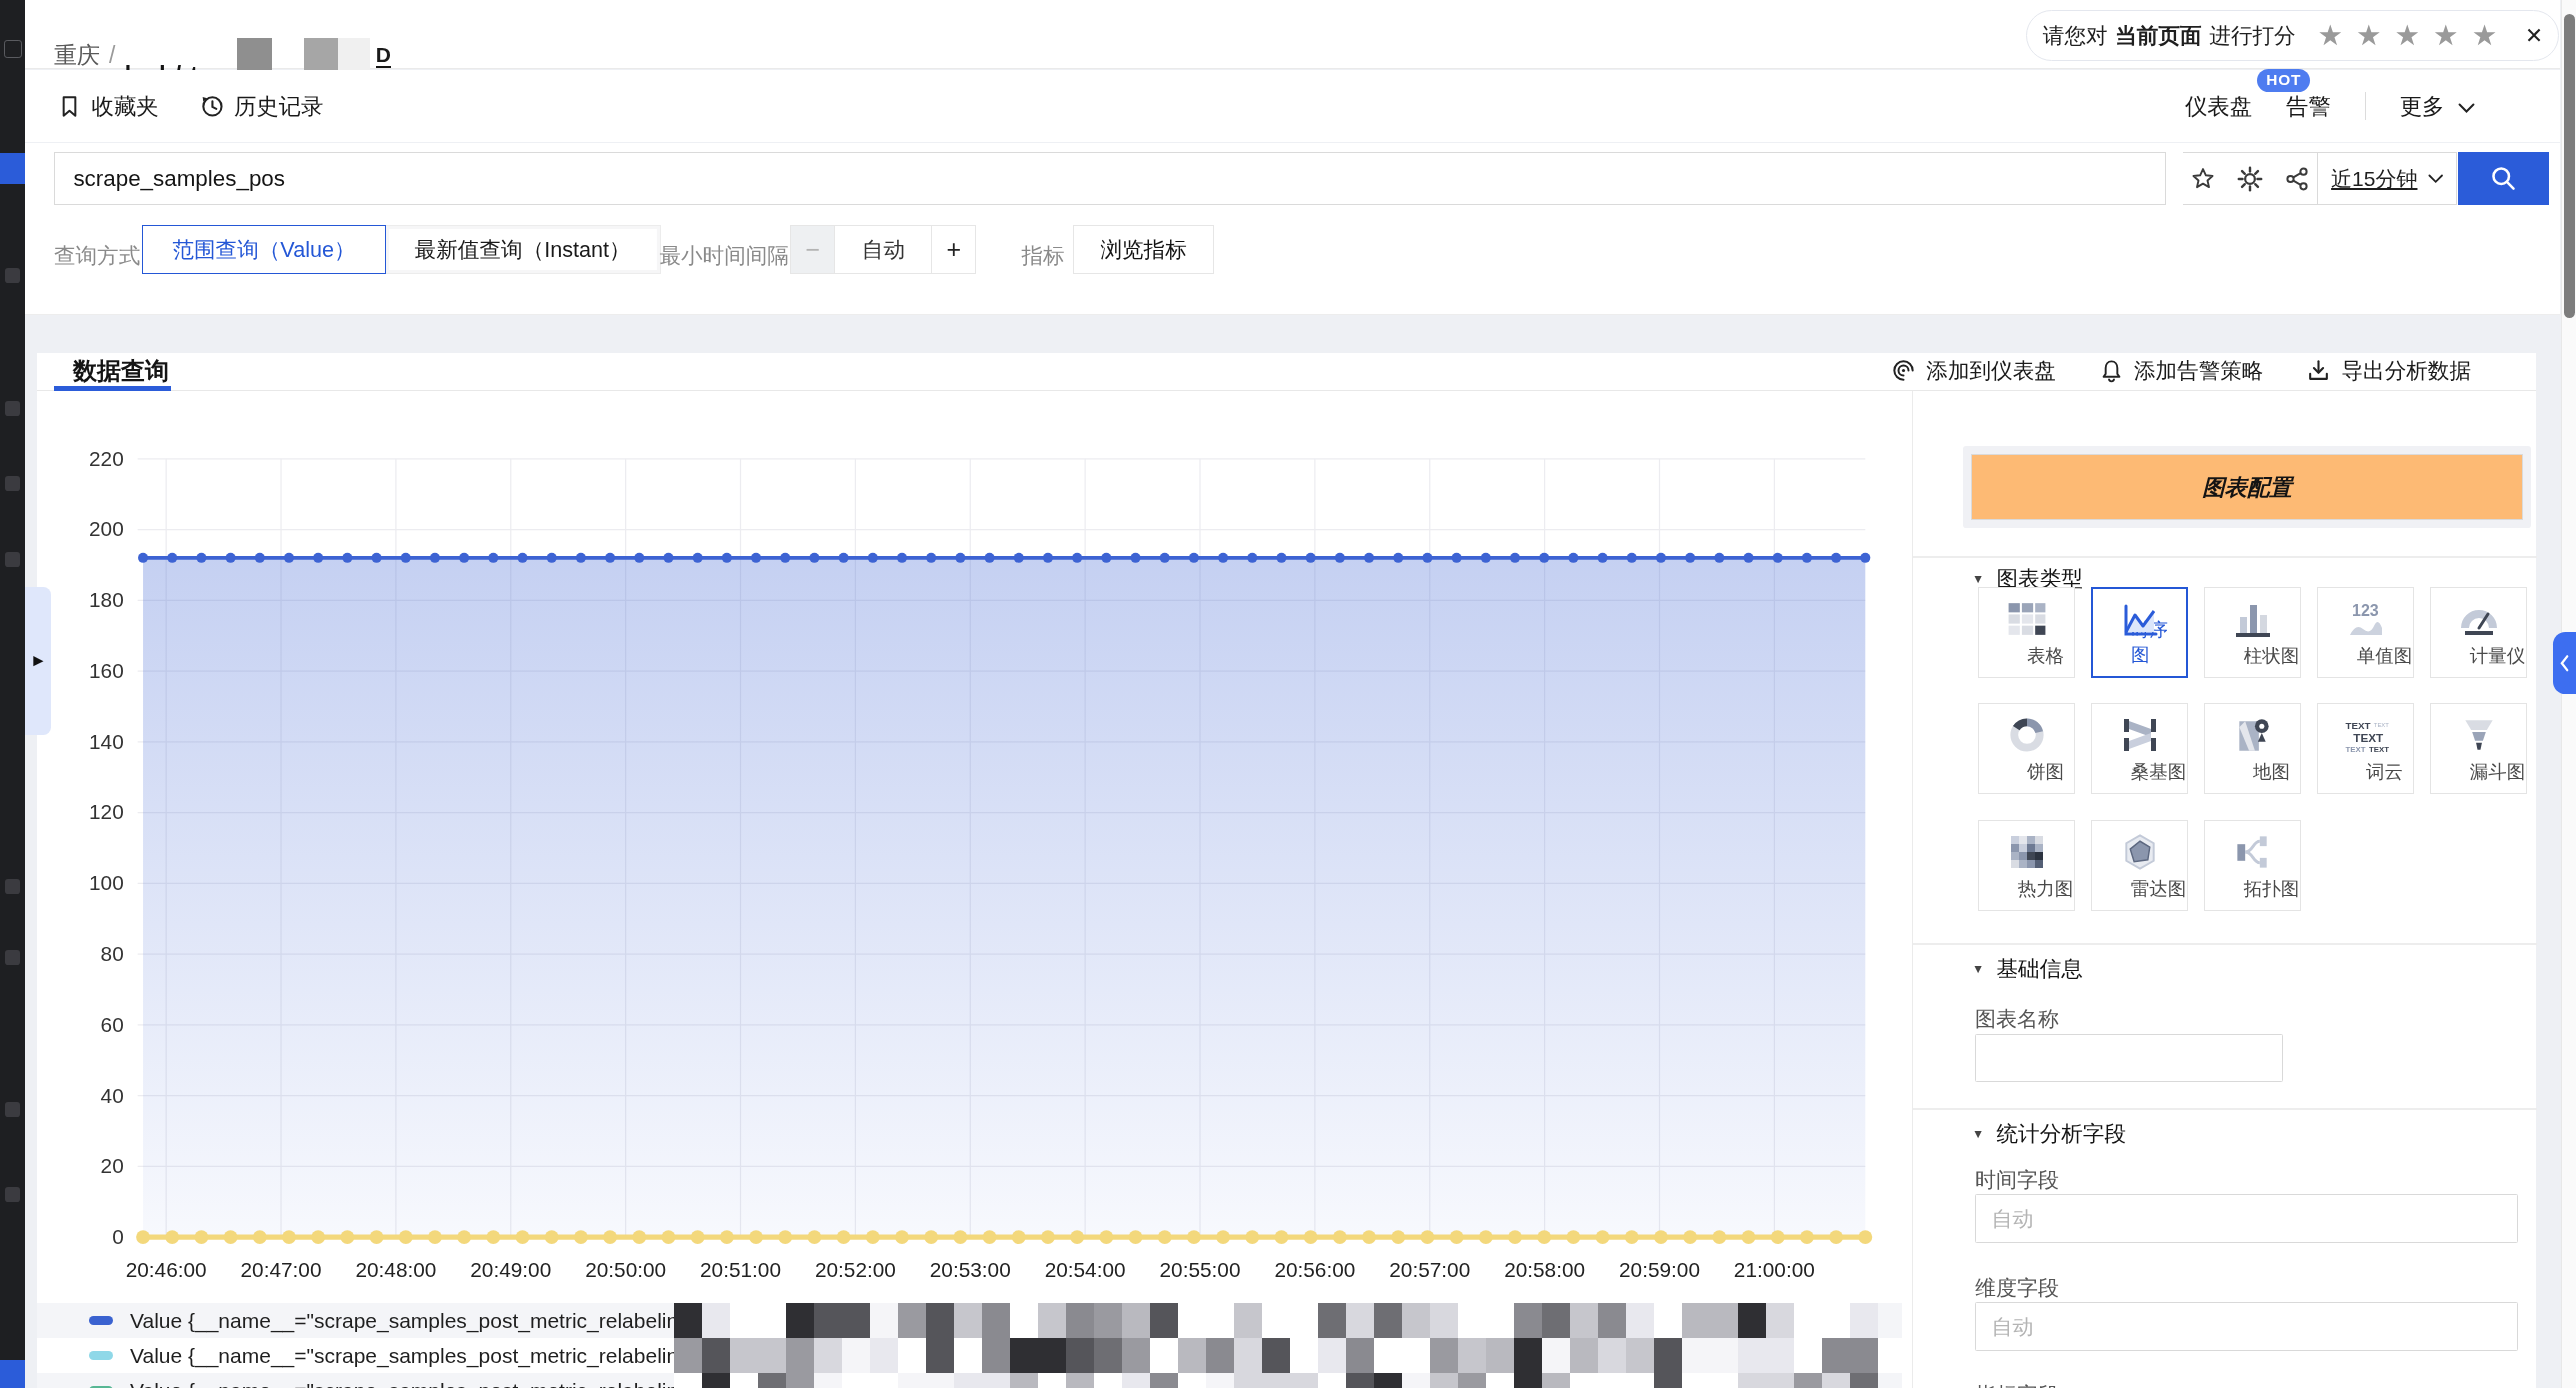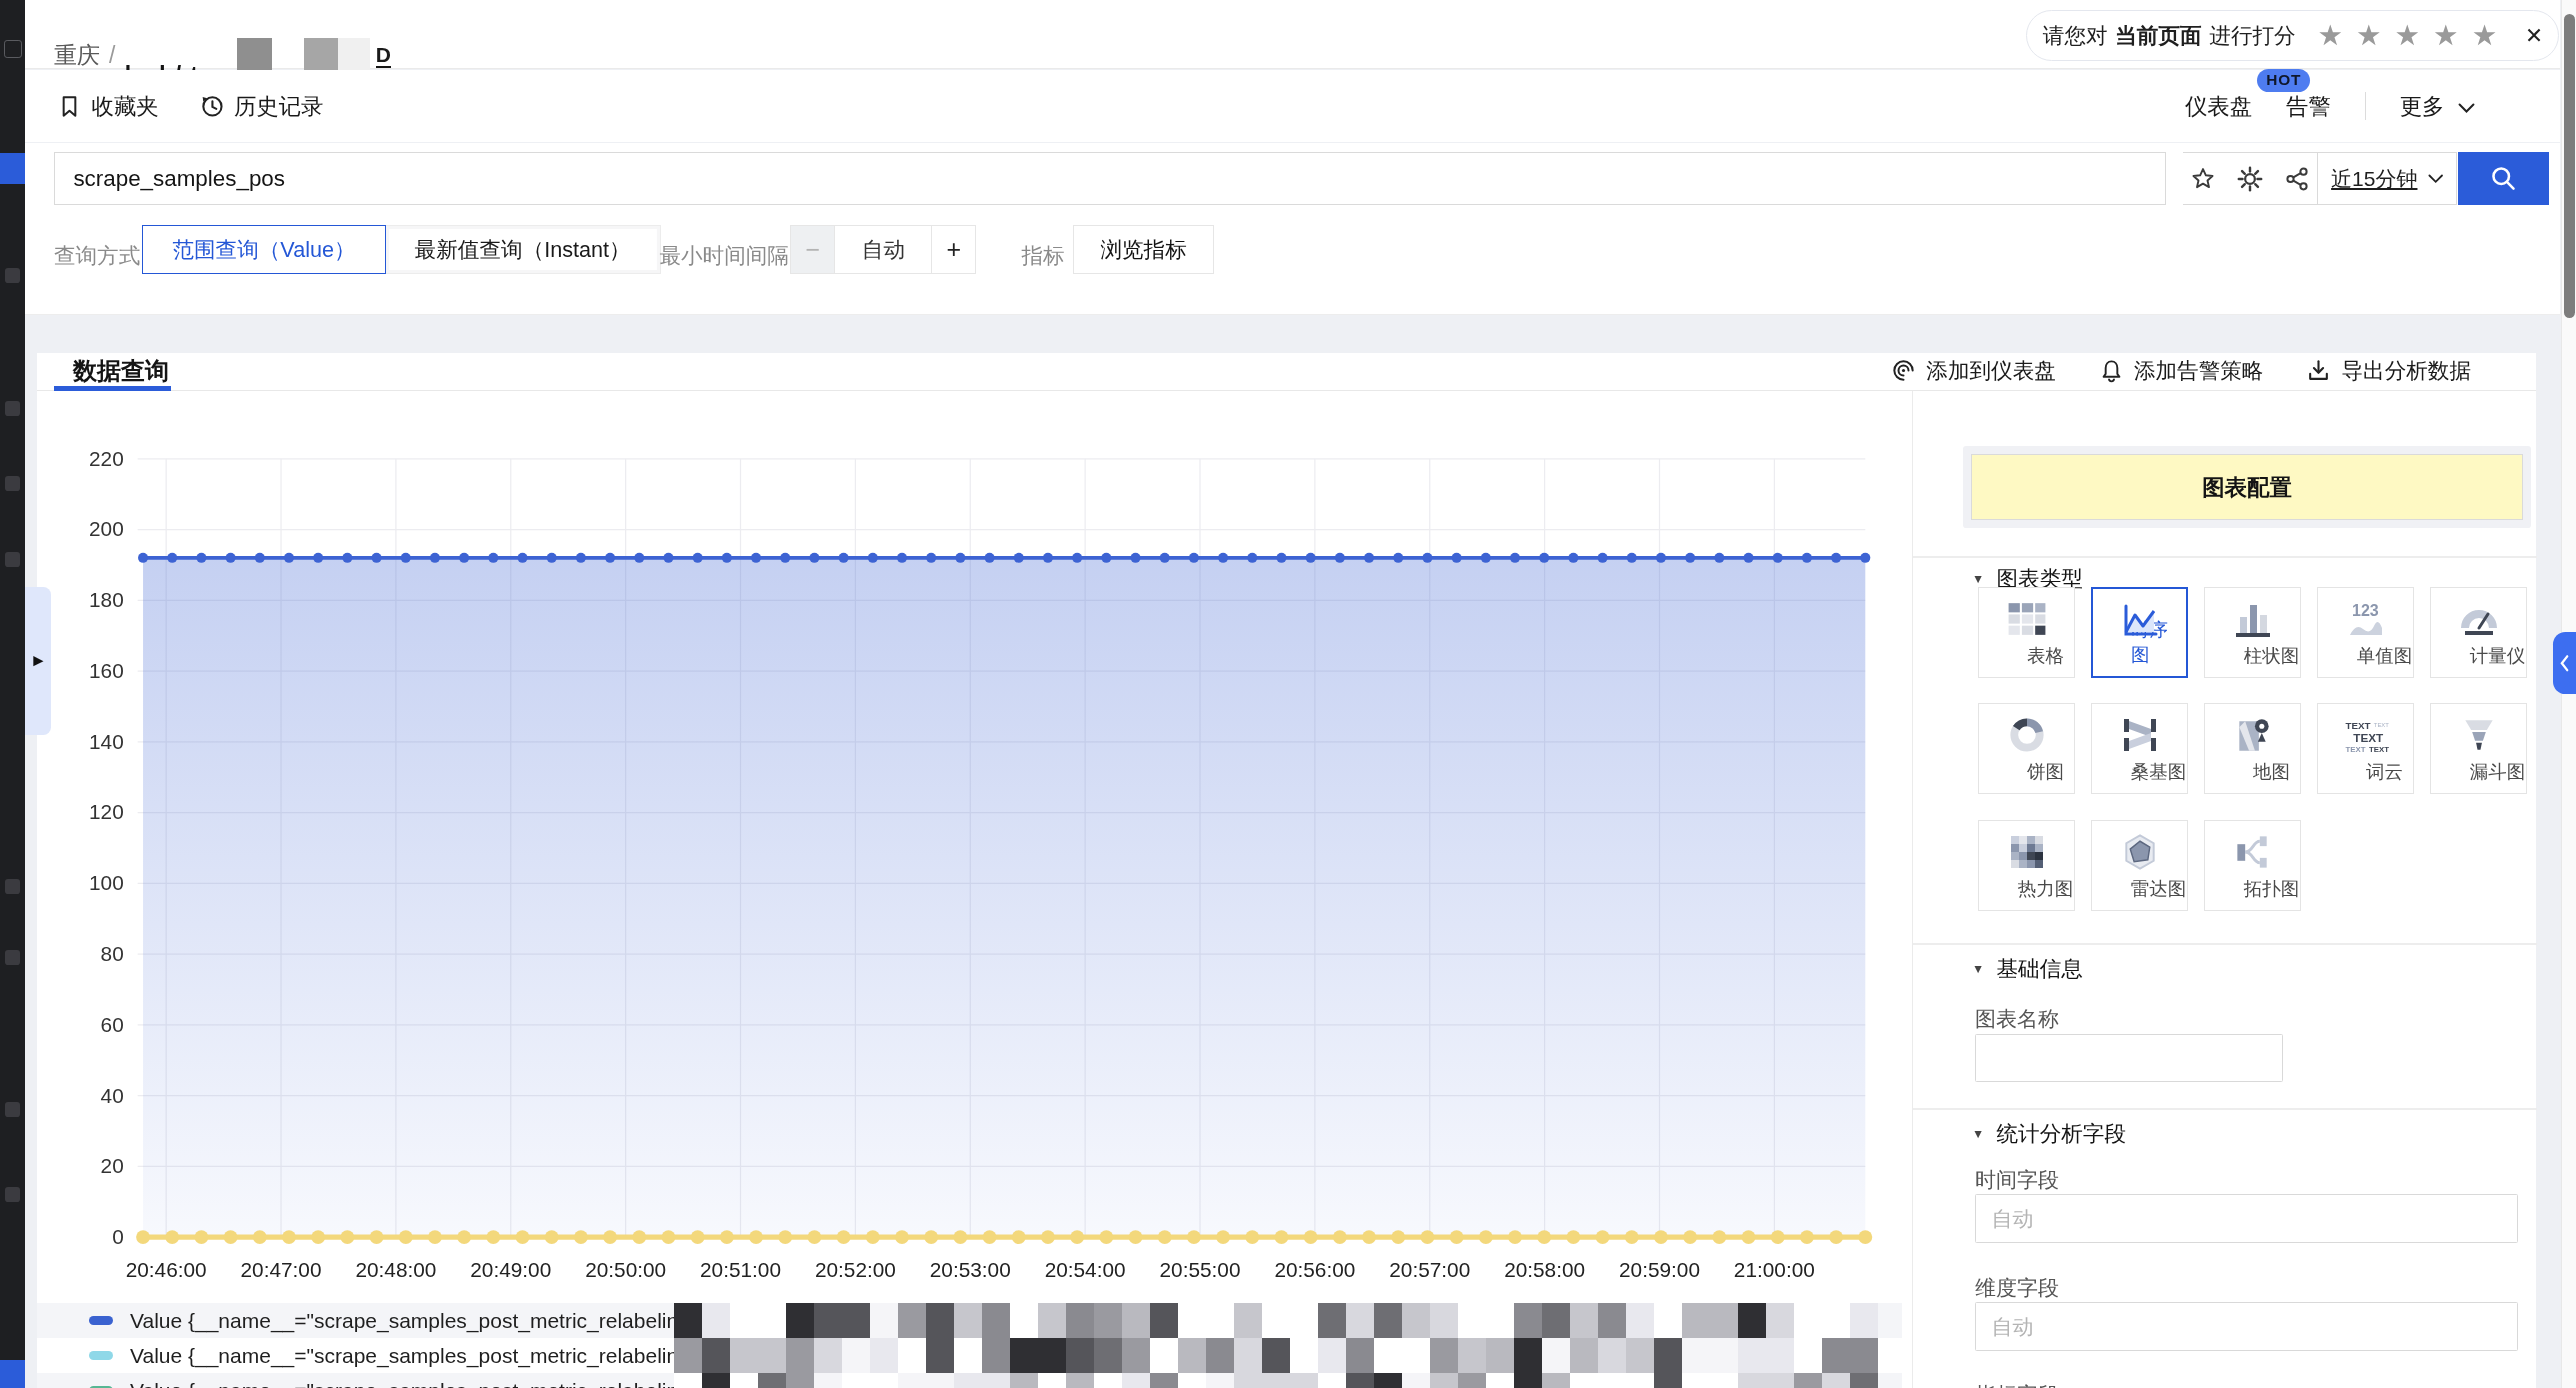--- a/index.html
+++ b/index.html
@@ -33,21 +33,21 @@
   .stars { display:flex; gap:13px; margin-left:14px; }
   .star { color:#9a9a9a; font-size:28.5px; line-height:28.5px; cursor:pointer; }
   .rating .close { margin-left:20px; font-size:21.6px; color:#222; cursor:pointer; }
 
   
   .toolbar { position:absolute; left:25.4px; top:70px; width:2535px; height:72px; background:#fff; z-index:5; }
   .tb-left { position:absolute; left:32px; top:0; height:72px; display:flex; align-items:center; gap:40px; }
   .tb-item { display:flex; align-items:center; gap:9.2px; font-size:22.4px; color:#1a1a1a; cursor:pointer; }
   .tb-right { position:absolute; right:85px; top:0; height:72px; display:flex; align-items:center; gap:34px; }
   .menu-item { font-size:22.4px; color:#1a1a1a; cursor:pointer; position:relative; }
-  .hot { position:absolute; top:-21.6px; left:-29px; background:#4e7cf0; color:#0f172a; font-size:15.4px; font-weight:bold; padding:2.3px 9.2px 3.1px; border-radius:770px; letter-spacing:0.8px; }
+  .hot { position:absolute; top:-21.6px; left:-29px; background:#4e7cf0; color:#ffffff; font-size:15.4px; font-weight:bold; padding:2.3px 9.2px 3.1px; border-radius:770px; letter-spacing:0.8px; }
   .vdiv { width:0.8px; height:28px; background:#dcdcdc; }
   .chev { display:inline-block; margin-left:7.7px; }
 
   
   .searchrow { position:absolute; left:25.4px; top:143px; width:2535px; height:73px; background:#fff; z-index:5; }
   .search-input { position:absolute; left:28.5px; top:9.2px; width:2112px; height:53px; border:1.5px solid #dadada; background:#fff; font-size:22.4px; padding:0 18.5px; color:#141414; font-family:inherit; }
   .iconbox { position:absolute; left:2158px; top:9.2px; width:135px; height:53px; border:1.5px solid #dadada; border-left:none; display:flex; align-items:center; justify-content:center; gap:20px; background:#fff; }
   .iconbox svg { cursor:pointer; }
   .timesel { position:absolute; left:2293px; top:9.2px; width:139px; height:53px; border:1.5px solid #dadada; border-left:none; display:flex; align-items:center; justify-content:center; gap:10.8px; font-size:21px; color:#1f1f1f; background:#fff; cursor:pointer;text-decoration:underline; }
   .searchbtn { position:absolute; left:2433px; top:9.2px; width:91px; height:53px; background:#2b5cd9; border:none; display:flex; align-items:center; justify-content:center; cursor:pointer; }
@@ -78,21 +78,21 @@
   #legend { position:absolute; left:0; top:950px; width:1865px; height:86px; overflow:hidden; }
   .lg-row { position:relative; height:35px; display:flex; align-items:center; padding-left:52px; cursor:pointer; }
   .lg-dash { width:24px; height:8.5px; border-radius:4.6px; margin-right:17px; flex:none; }
   .lg-text { font-size:21px; color:#1f1f1f; white-space:nowrap; }
   .lg-mosaic { position:absolute; left:637px; top:0; height:35px; width:1207px; display:flex; overflow:hidden; }
   .mcell { height:35px; flex:none; }
 
   
   .panel { position:absolute; left:1875px; top:38px; width:624px; height:998px; border-left:1.5px solid #ebebeb; background:#fff; }
   .cfg-outer { position:absolute; left:50px; top:55px; width:568px; height:82px; background:#f0f1f5; border-radius:3.1px; padding:7.7px; }
-  .cfg-inner { width:100%; height:100%; background:#fef9c3; border:1.5px solid #dadada; display:flex; align-items:center; justify-content:center; font-size:22.4px; font-weight:bold; color:#141414; }
+  .cfg-inner { width:100%; height:100%; background:#fdba74; border:1.5px solid #dadada; display:flex; align-items:center; justify-content:center; font-size:22.4px; font-weight:bold; color:#141414;font-style:italic; }
   .p-div { position:absolute; left:0; width:624px; height:1.5px; background:#ededed; }
   .sec-head { position:absolute; left:59px; display:flex; align-items:center; gap:12.3px; font-size:21.6px; color:#141414; cursor:pointer; }
   .sec-head .tri { font-size:12.3px; color:#444; }
   #type-grid { position:absolute; left:65px; top:196px; display:grid; grid-template-columns:repeat(5,97px); grid-auto-rows:91px; column-gap:16px; row-gap:25.4px; }
   .type-card { border:1.5px solid #e4e4e4; background:#fff; display:flex; flex-direction:column; align-items:center; justify-content:flex-end; padding-bottom:9.2px; cursor:pointer; position:relative;padding-left:38px; }
   .type-card svg { position:absolute; top:10.8px; left:50%; transform:translateX(-50%); }
   .type-card .tl { font-size:18.5px; color:#4a4a4a; }
   .type-card.sel { border:2.3px solid #2457d6; }
   .type-card.sel .tl { color:#2457d6; }
   .fld-label { position:absolute; left:62px; font-size:21px; color:#555; }

